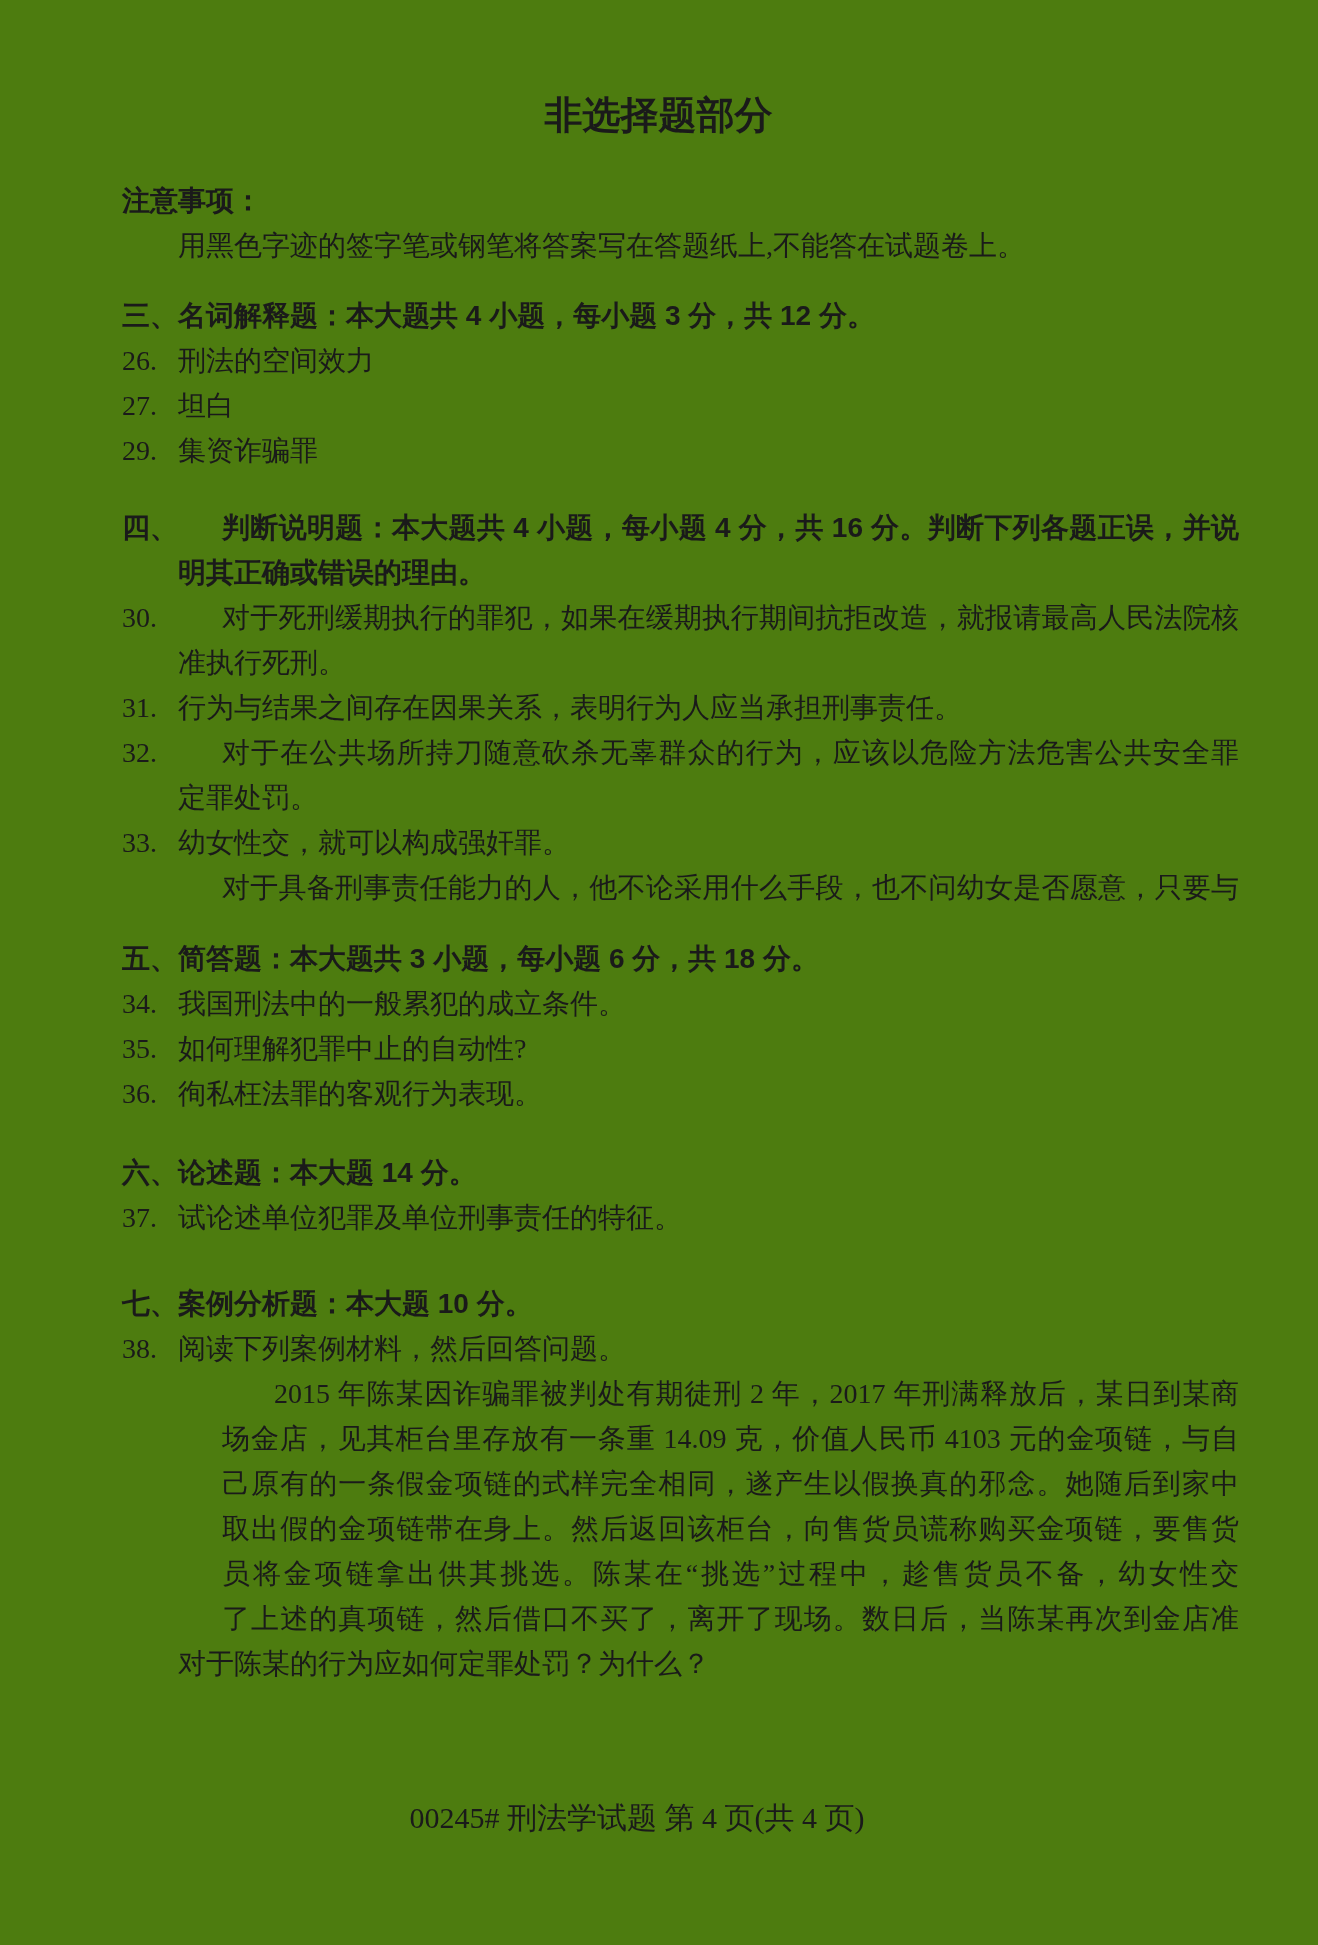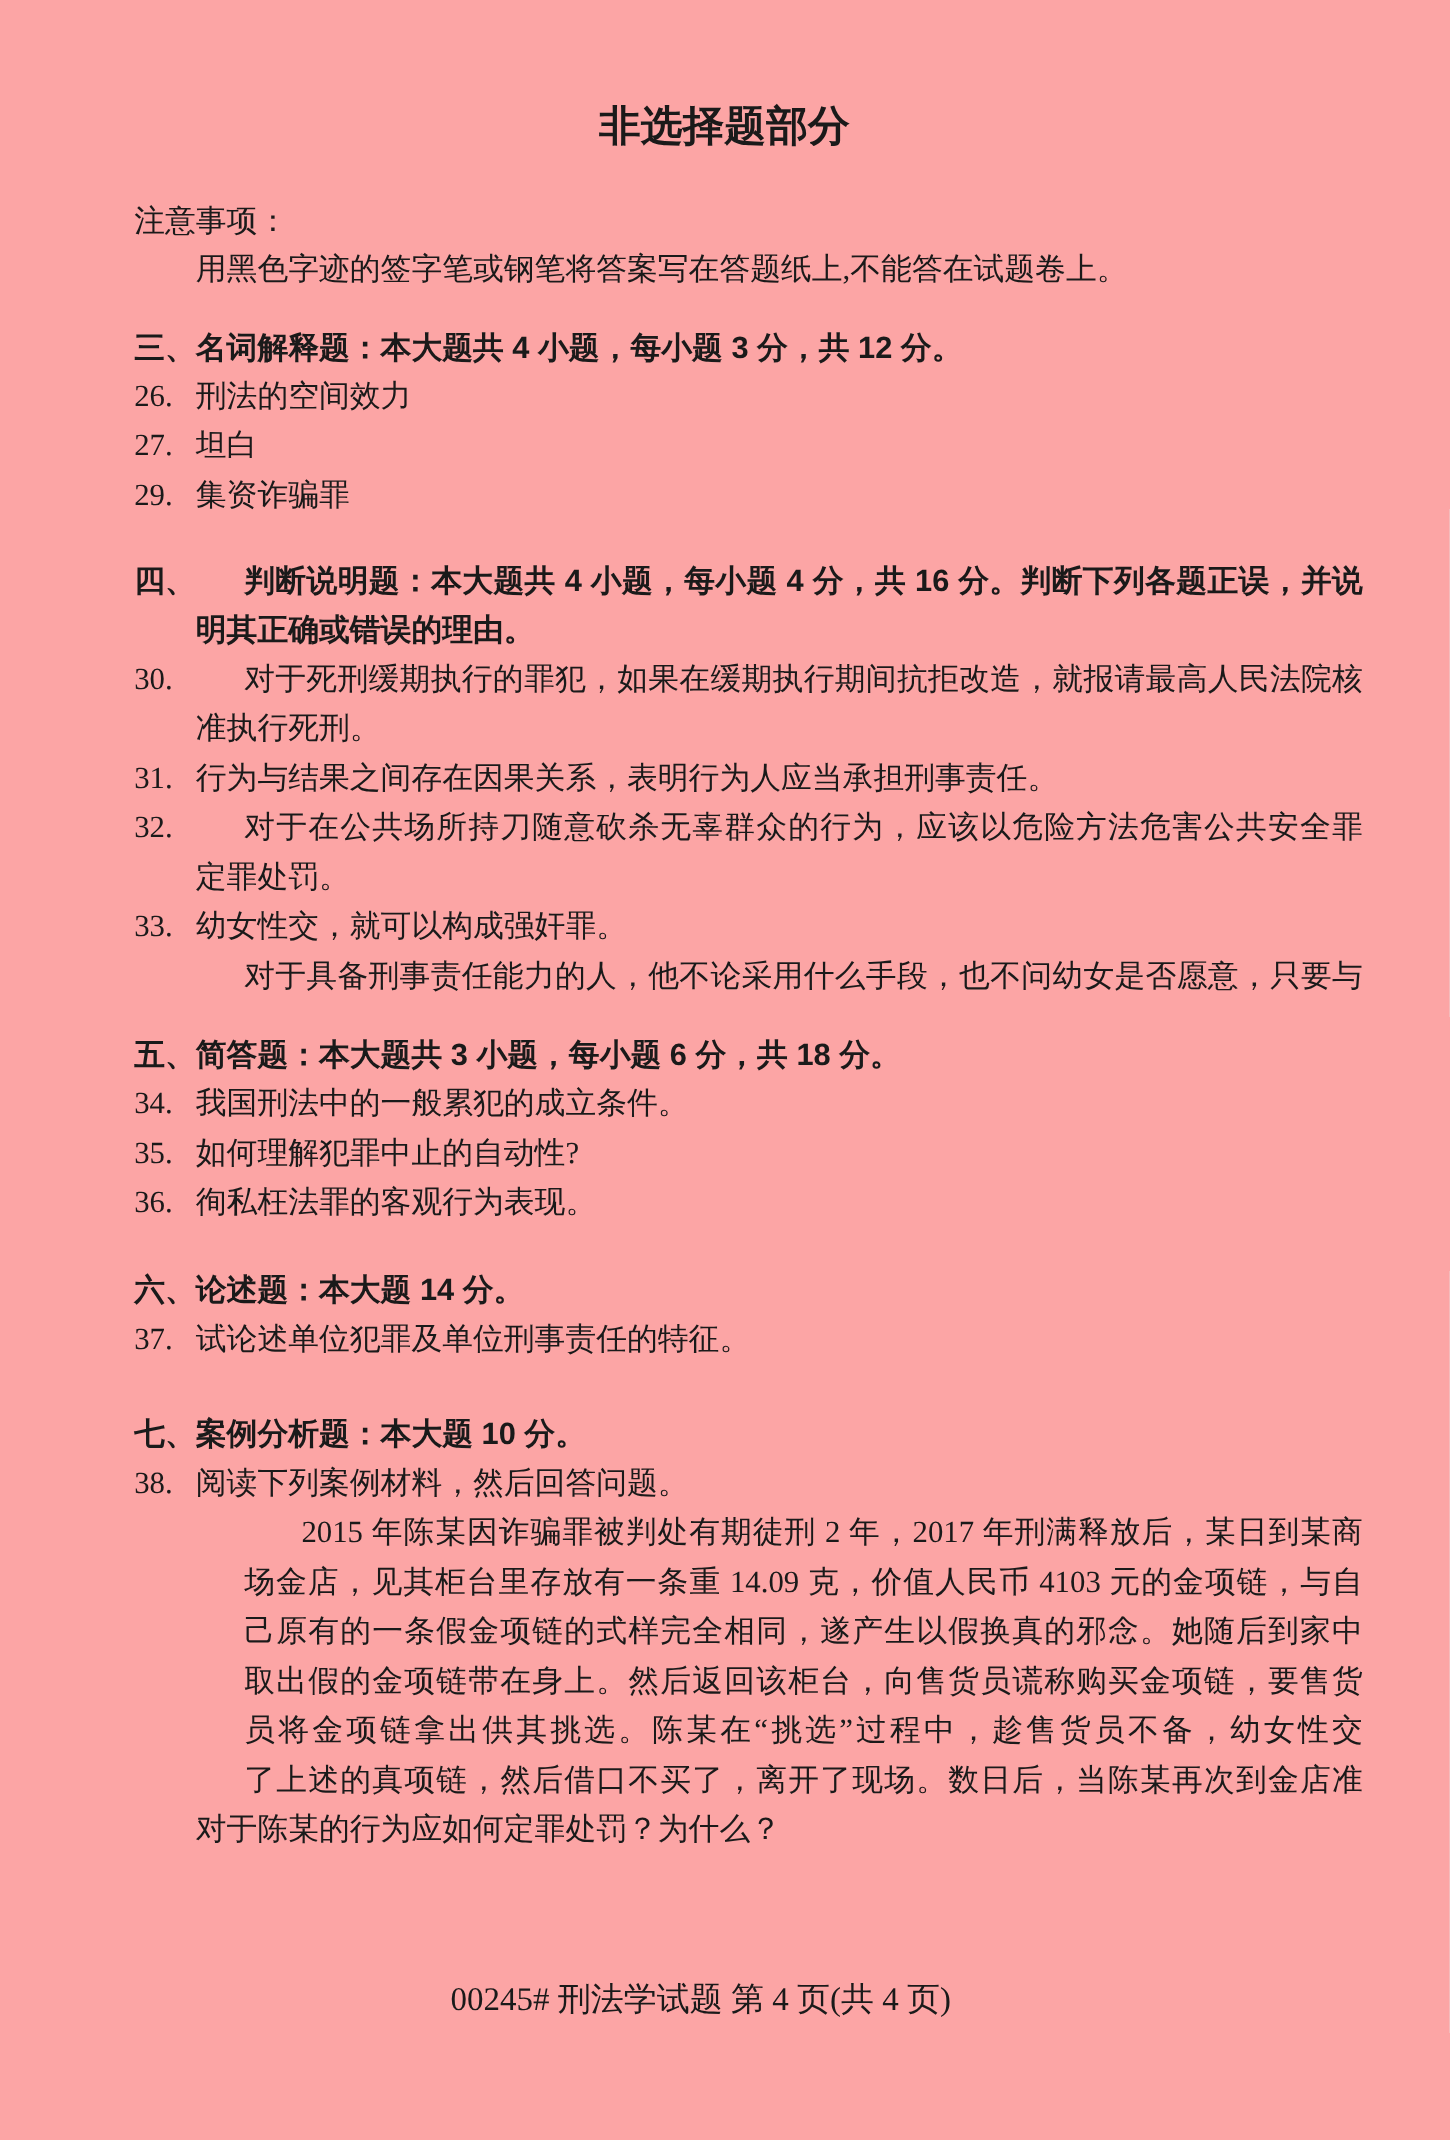--- a/index.html
+++ b/index.html
@@ -1,19 +1,19 @@
 <!DOCTYPE html>
 <html><head>
 <meta charset="utf-8">
 <style>
   html,body { margin:0; padding:0; background:#e8e8e8; }
   .page {
     width:1318px; height:1945px;
     margin:0 auto;
-    background:#fca5a5;
+    background:#4d7c0f;
     color:#1a1a1a;
     font-family:"Liberation Serif", serif;
     position:relative;
     box-sizing:border-box;
     padding:88px 123px 0 122px;
     overflow:hidden;
   }
   .title {
     font-family:"Liberation Sans", sans-serif;
     font-weight:bold;
@@ -28,21 +28,21 @@
     line-height:45px;
   }
   .row .marker { position:absolute; left:0; top:0; }
   .heading, .heading .marker {
     font-family:"Liberation Sans", sans-serif;
     font-weight:bold;
   }
   .notice-label {
     padding-left:0;
     font-family:"Liberation Sans", sans-serif;
-    font-weight:normal;
+    font-weight:bold;
     margin-top:35px;
   }
   .line { width:100%; }
   .fill { text-align:justify; text-align-last:justify;margin-left:44px; }
   .para-first { text-indent:52px; }
   .mt-s3 { margin-top:25px; }
   .mt-s4 { margin-top:32px; }
   .mt-s5 { margin-top:26px; }
   .mt-s6 { margin-top:34px; }
   .mt-s7 { margin-top:41px; }

